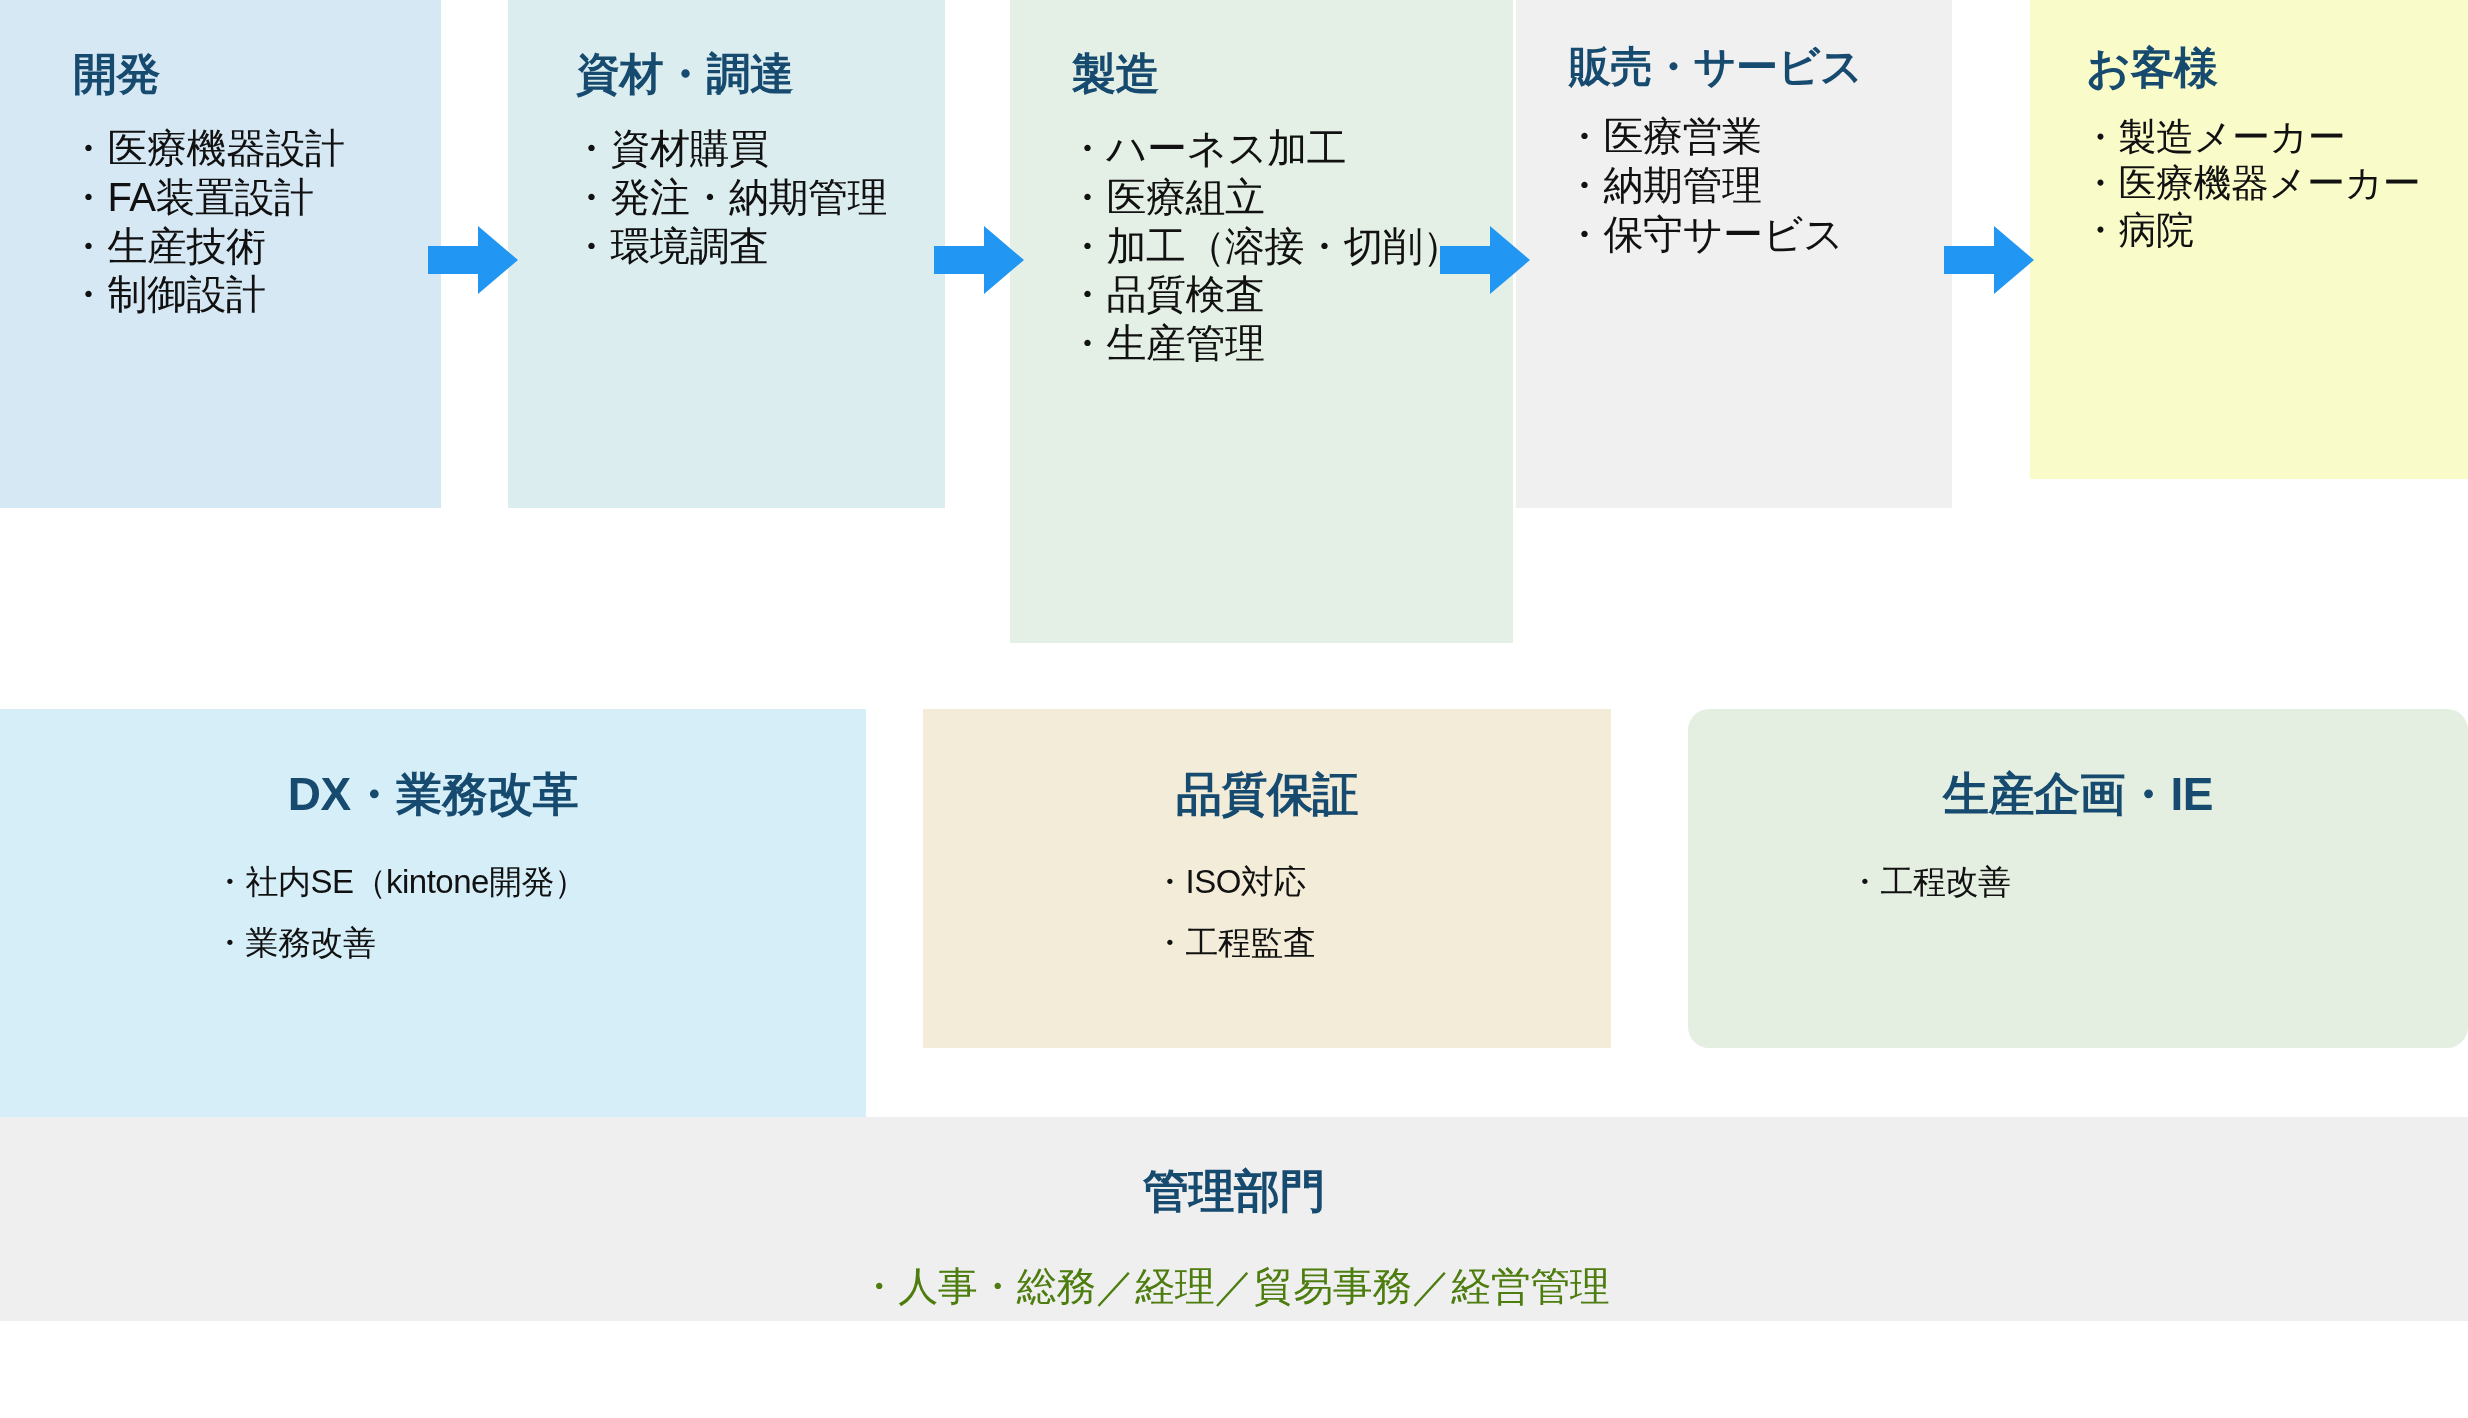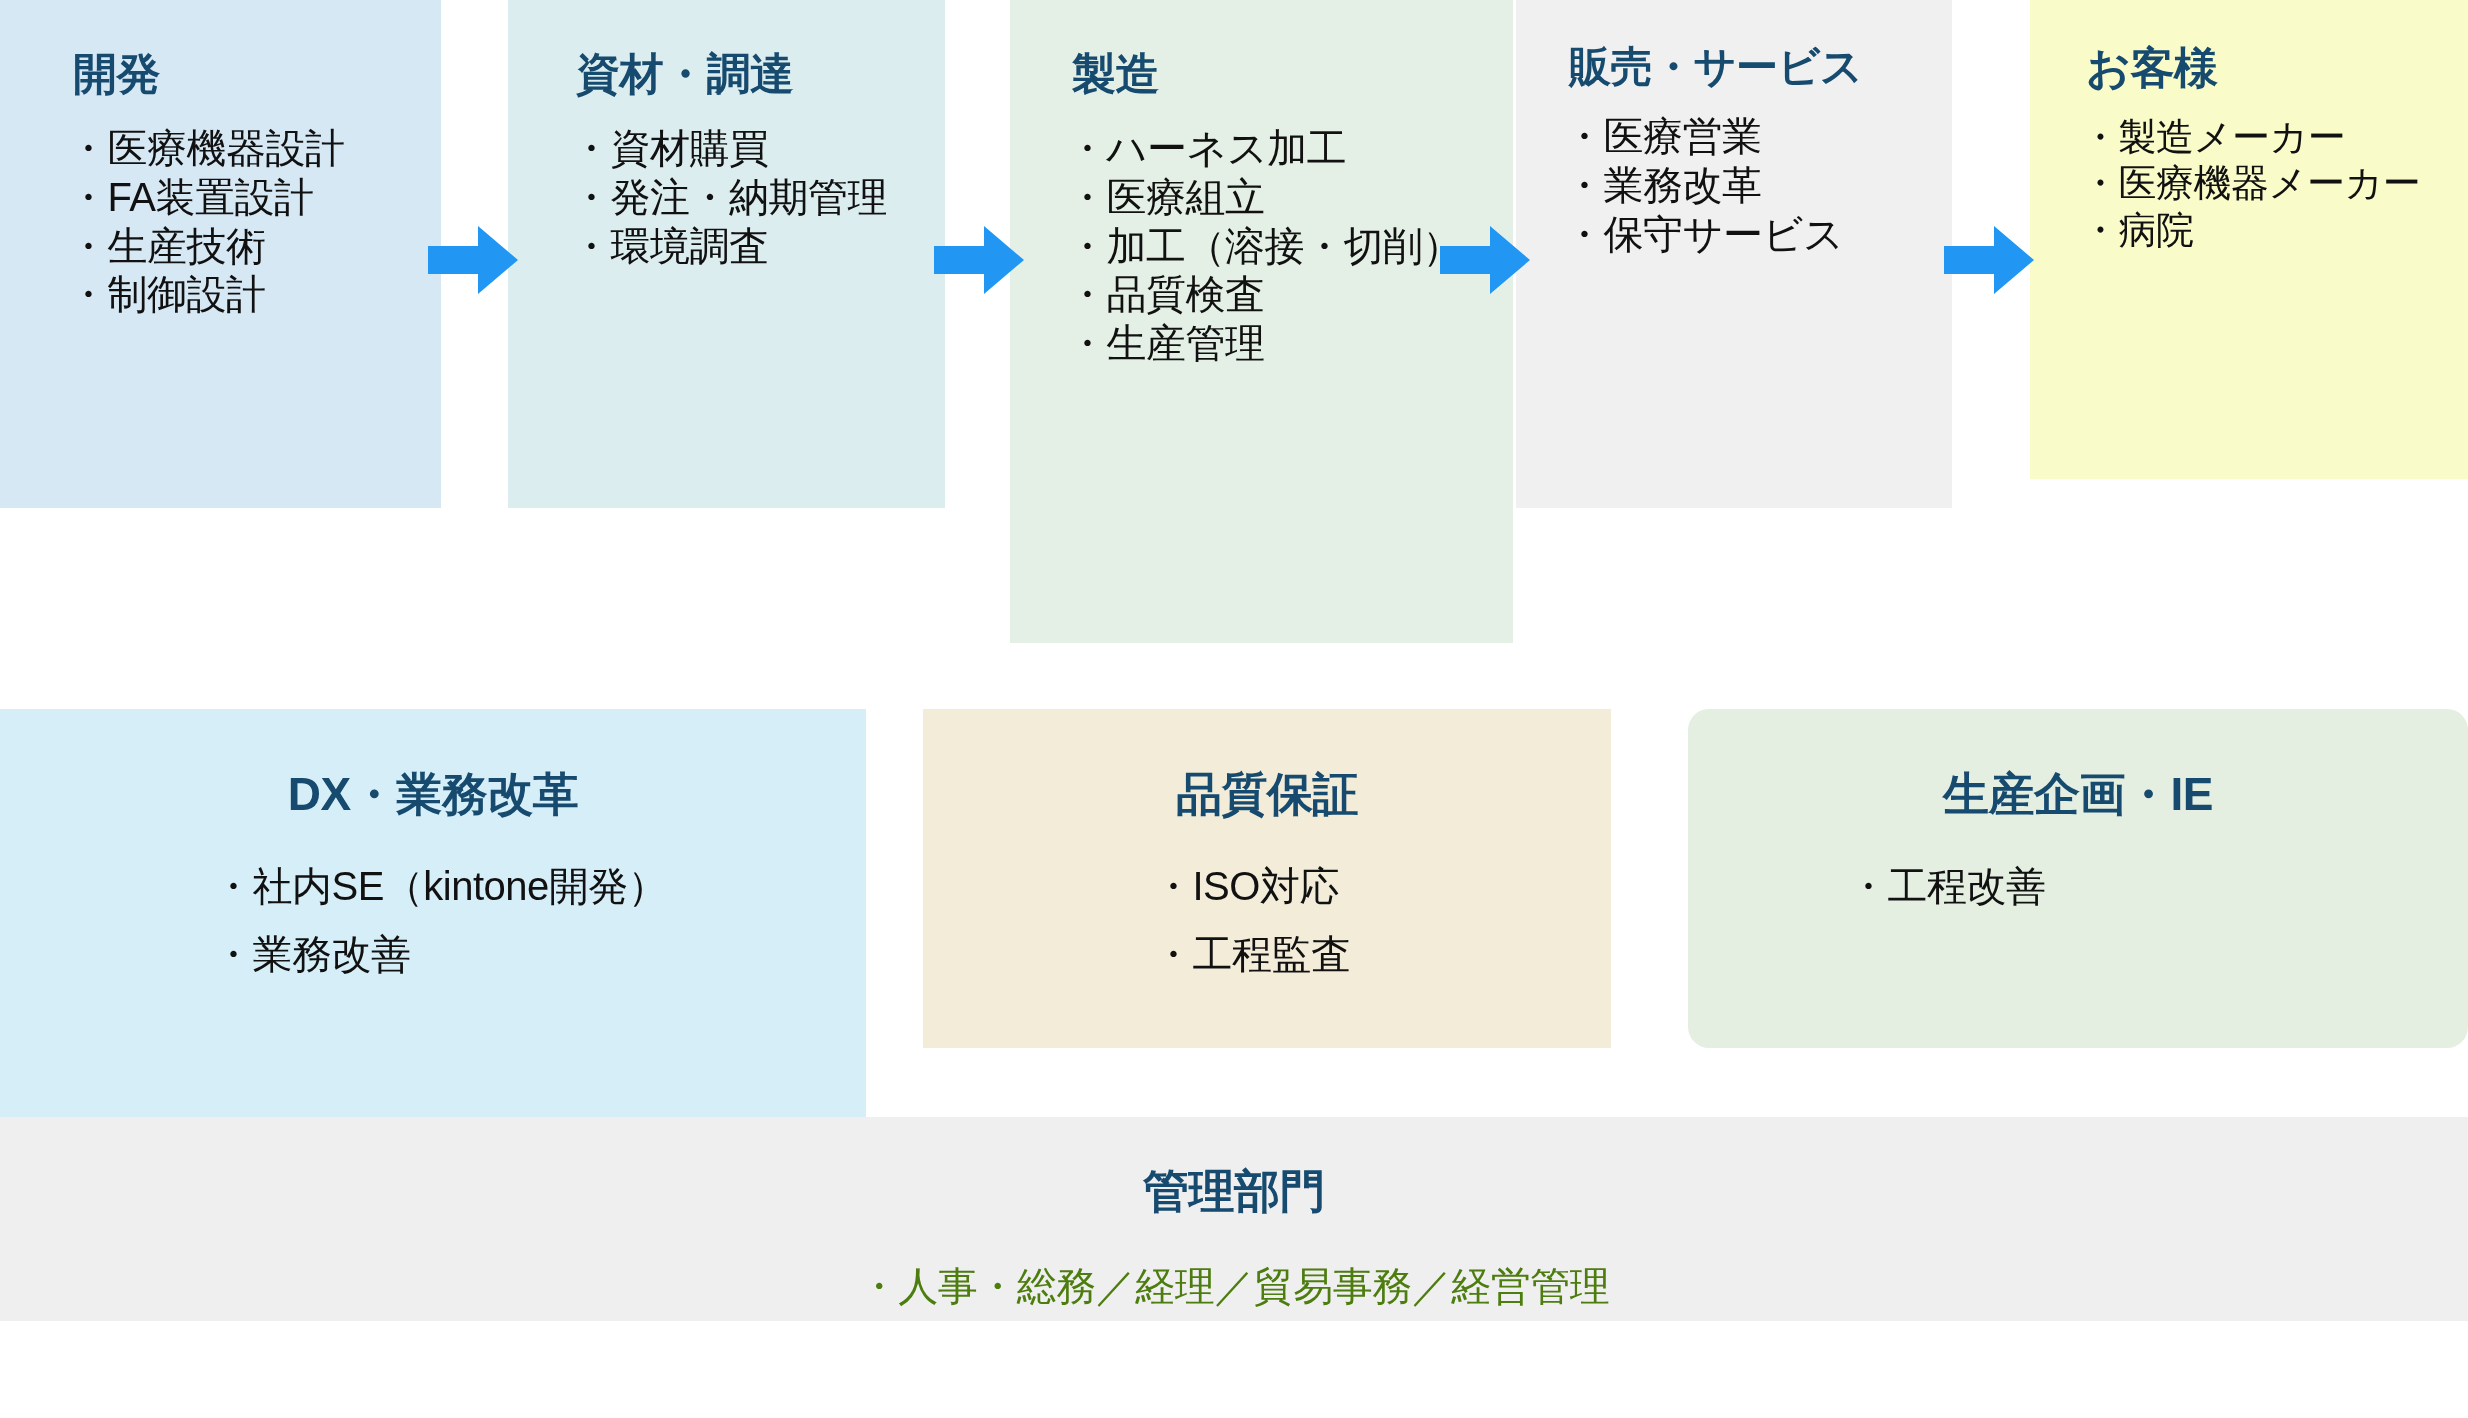--- a/index.html
+++ b/index.html
@@ -84,21 +84,21 @@
   #arrow-4 { left: 1944px; top: 222px; }
 
   
   .supp { }
   .supp .box-title {
     font-size: 46px;
     line-height: 1;
     text-align: center;
   }
   .supp .box-items li {
-    font-size: 40px;
+    font-size: 33px;
     line-height: 1.05;
   }
 
   #box-dx  { left: 0px;    top: 709px; width: 866px;  height: 411px; background: #d6eef7; }
   #box-qa  { left: 923px;  top: 709px; width: 688px;  height: 339px; background: #f2ecd9; }
   #box-ie  { left: 1688px; top: 709px; width: 780px;  height: 339px; background: #e4efe1; border-radius: 21px; }
 
   #box-dx .box-title { margin-top: 62px; }
   #box-dx .box-items { margin: 48px 0 0 213px; }
   #box-dx .box-items li { margin-bottom: 26px; }
@@ -163,21 +163,21 @@
       <li>・加工（溶接・切削）</li>
       <li>・品質検査</li>
       <li>・生産管理</li>
     </ul>
   </div>
 
   <div class="box proc" id="box-sales">
     <div class="box-title">販売・サービス</div>
     <ul class="box-items">
       <li>・医療営業</li>
-      <li>・業務改革</li>
+      <li>・納期管理</li>
       <li>・保守サービス</li>
     </ul>
   </div>
 
   <div class="box proc" id="box-customer">
     <div class="box-title">お客様</div>
     <ul class="box-items">
       <li>・製造メーカー</li>
       <li>・医療機器メーカー</li>
       <li>・病院</li>

